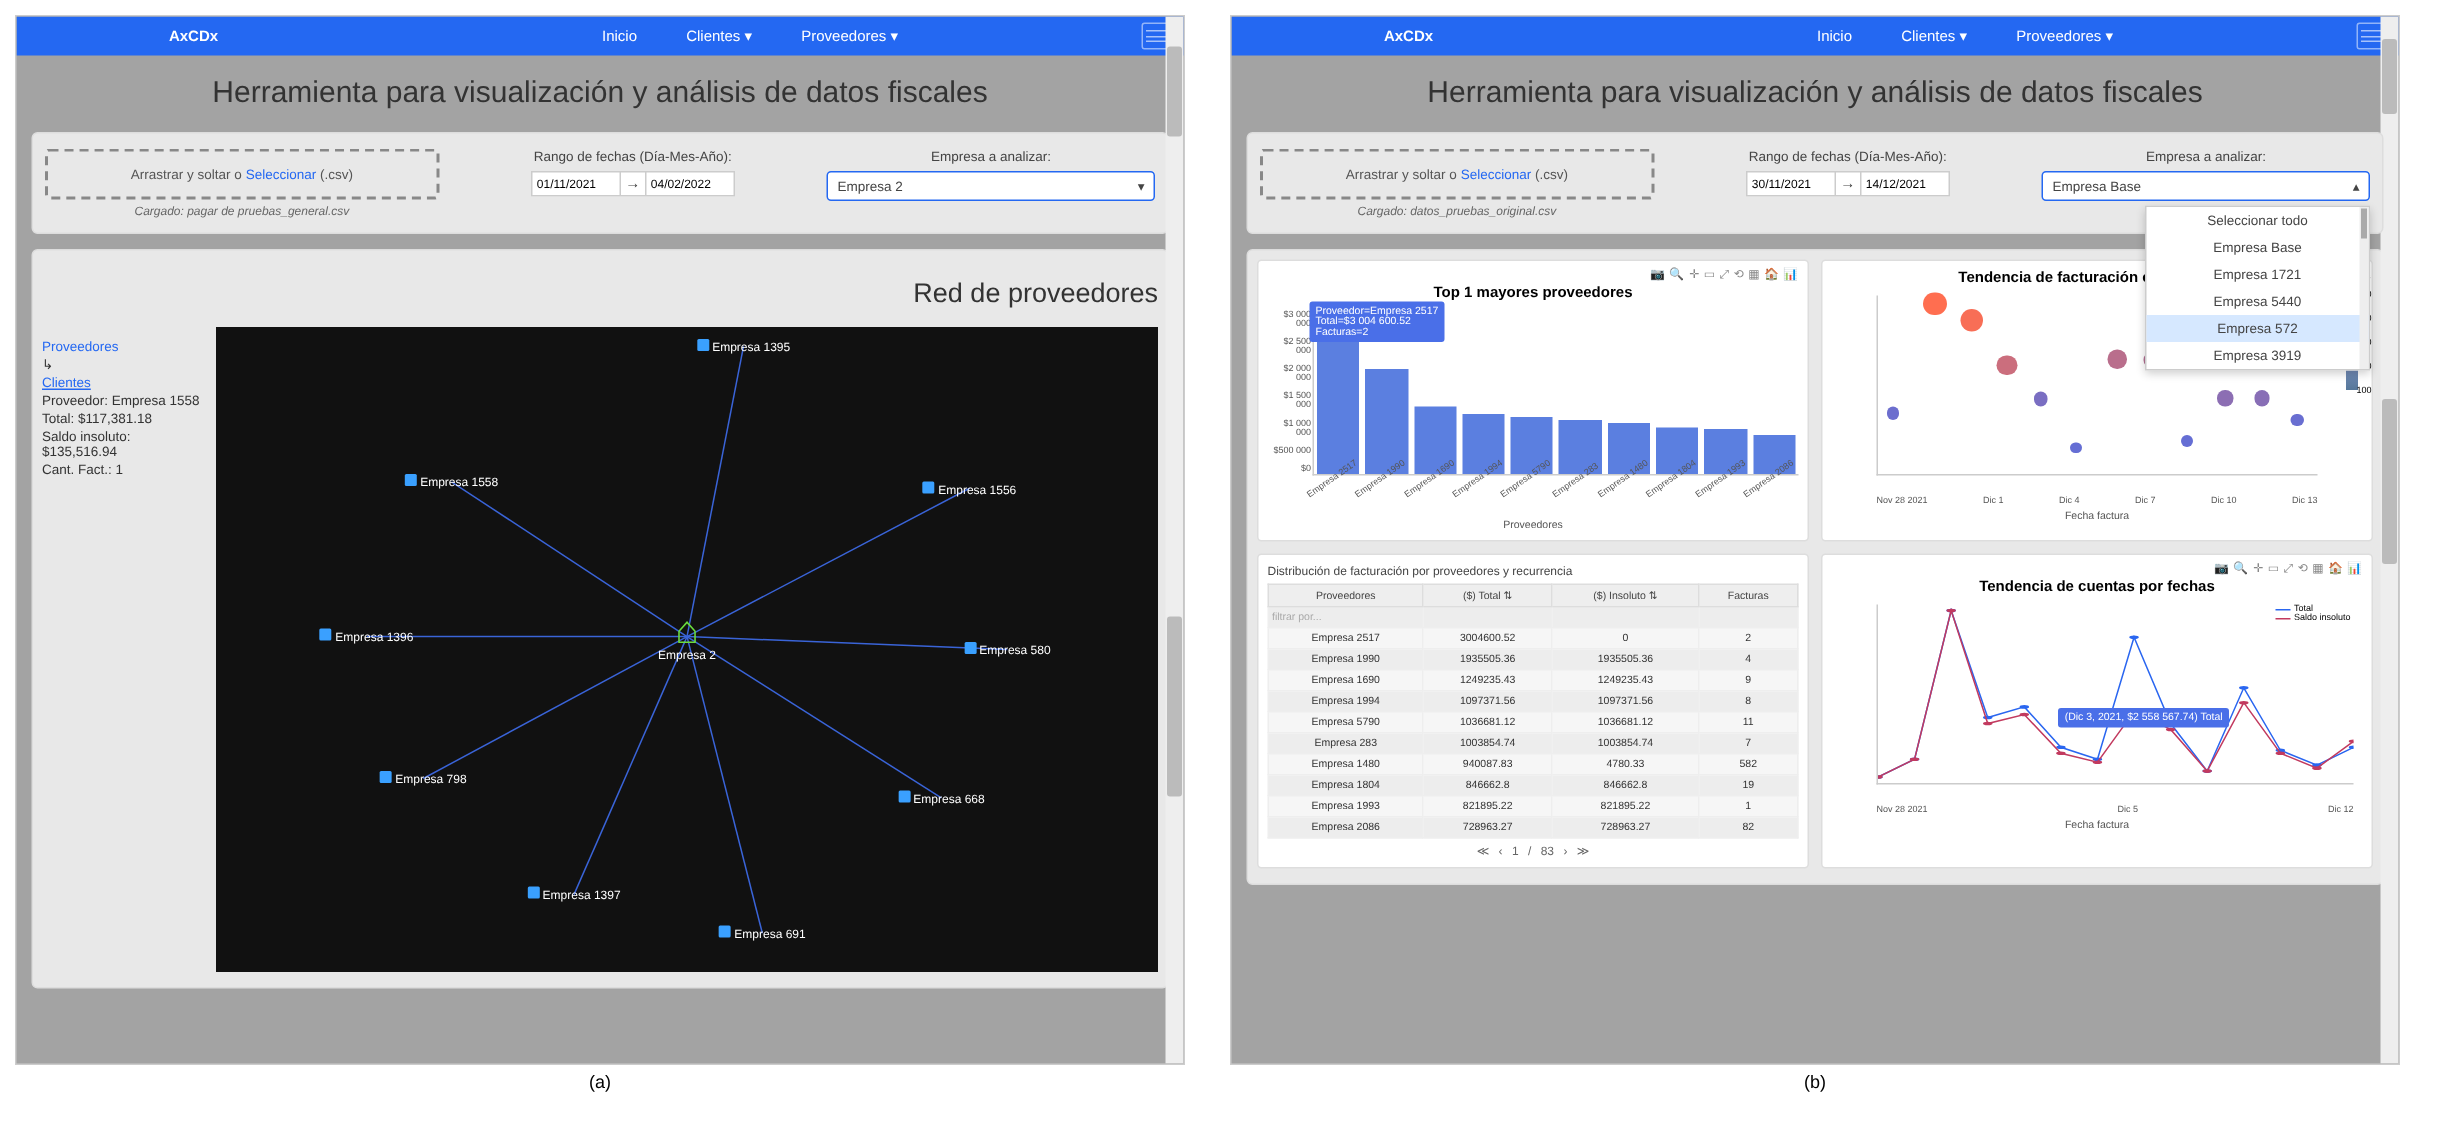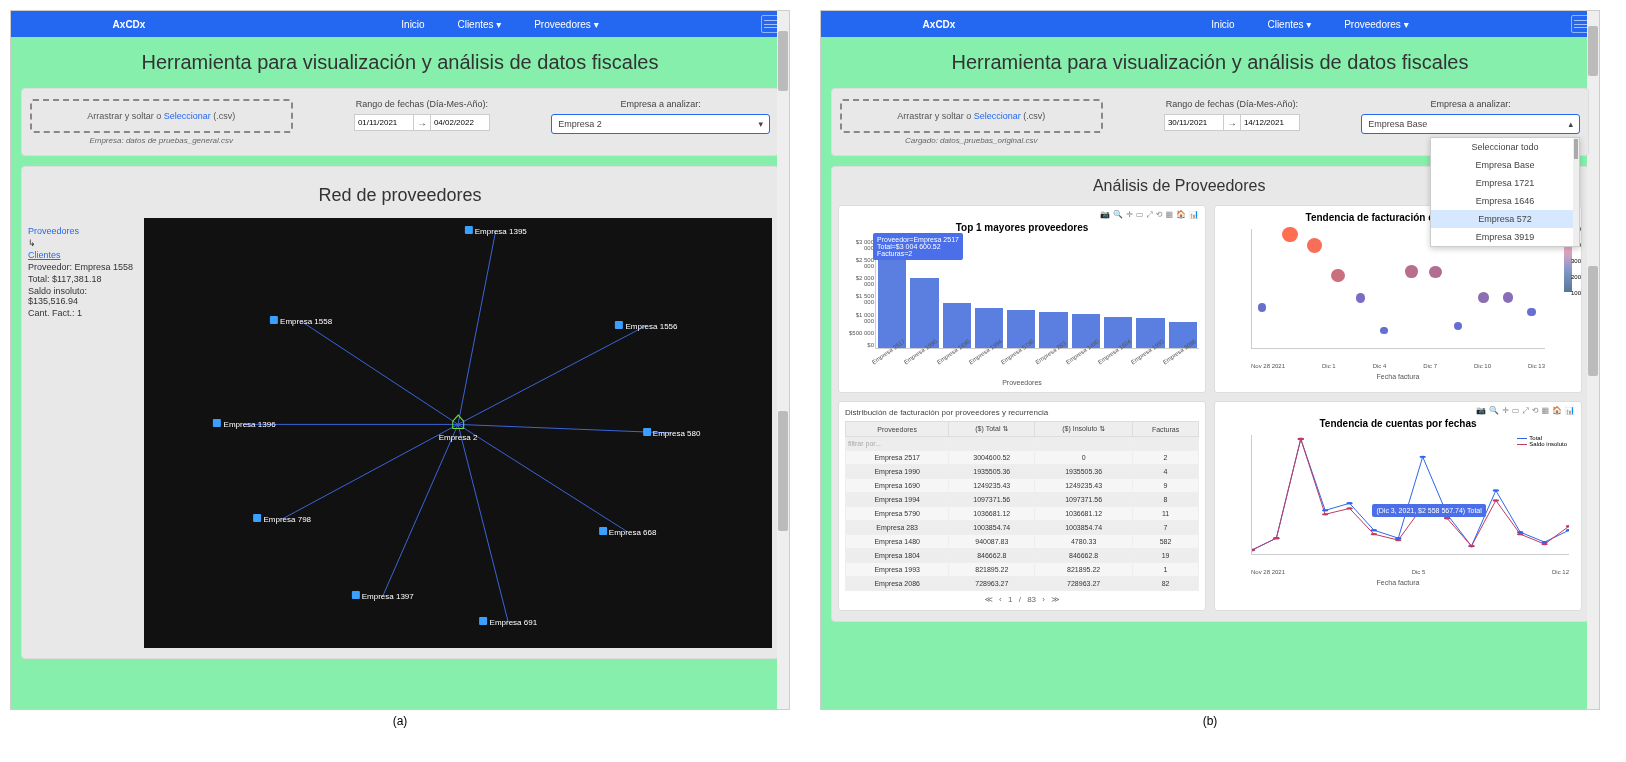--- a/index.html
+++ b/index.html
@@ -1,27 +1,27 @@
 <!DOCTYPE html>
 <html><head>
 <meta charset="utf-8">
 <style>
   * { box-sizing: border-box; margin: 0; padding: 0; font-family: Arial, Helvetica, sans-serif; }
   body { background: #fff; display: flex; gap: 30px; padding: 10px; }
-  .panel { width: 780px; height: 700px; background: #86efac; border: 1px solid #ccc; position: relative; overflow: hidden; }
+  .panel { width: 780px; height: 700px; background: #a3a3a3; border: 1px solid #ccc; position: relative; overflow: hidden; }
   .scrollbar { position: absolute; right: 0; top: 0; width: 12px; height: 100%; background: #eee; }
   .scrollbar-thumb { width: 10px; margin: 1px; background: #bbb; border-radius: 2px; }
   .navbar { background: #2468f2; color: #fff; height: 26px; display: flex; align-items: center; font-size: 10px; padding: 0 8px; }
   .navbar .brand { width: 220px; text-align: center; font-weight: bold; }
   .navbar .links { flex: 1; text-align: center; }
   .navbar .links span { margin: 0 15px; cursor: pointer; }
   .navbar .burger { width: 20px; height: 18px; border: 1px solid rgba(255,255,255,0.5); border-radius: 2px; display: flex; flex-direction: column; justify-content: space-evenly; padding: 2px; }
   .navbar .burger i { height: 1px; background: rgba(255,255,255,0.6); }
   h2.title { font-size: 20px; font-weight: 400; text-align: center; color: #333; margin: 14px 0; }
-  h3.subtitle { font-size: 18px; font-weight: 400; text-align: center; color: #333; margin: 12px 0; }
+  h3.subtitle { font-size: 18px; font-weight: 400; text-align: right; color: #333; margin: 12px 0; }
   .controls-row { background: #e8e8e8; border: 1px solid #ddd; border-radius: 4px; margin: 0 10px 10px; padding: 10px 8px; display: flex; gap: 20px; align-items: flex-start; }
   .dropzone { border: 2px dashed #888; border-radius: 3px; flex: 1; padding: 10px 6px; text-align: center; font-size: 9px; color: #555; }
   .dropzone .sel { color: #2468f2; cursor: pointer; }
   .loaded-file { font-size: 8px; color: #666; font-style: italic; margin-top: 3px; text-align: center; }
   .control-col { flex: 1; text-align: center; font-size: 9px; color: #444; }
   .date-range { display: flex; gap: 0; margin-top: 5px; justify-content: center; }
   .date-range input { width: 60px; font-size: 8px; padding: 3px; border: 1px solid #ccc; }
   .date-range .arrow { width: 16px; font-size: 10px; display: flex; align-items: center; justify-content: center; background: #fff; border: 1px solid #ccc; border-left:0; border-right:0;}
   .select-box { margin-top: 5px; border: 1px solid #2468f2; border-radius: 3px; padding: 4px 6px; font-size: 9px; text-align: left; background: #fff; display: flex; justify-content: space-between; align-items: center; cursor: pointer; }
   .select-box.open { border-color: #2468f2; }
@@ -106,21 +106,21 @@
         </div>
   </div>
 
   <h2 class="title">Herramienta para visualización y análisis de datos fiscales</h2>
 
   <div class="controls-row">
     <div style="flex:1.2">
       <div class="dropzone">
         <span>Arrastrar y soltar o </span><span class="sel">Seleccionar</span><span> (.csv)</span>
       </div>
-      <div class="loaded-file">Empresa: datos de pruebas_general.csv</div>
+      <div class="loaded-file">Cargado: pagar de pruebas_general.csv</div>
     </div>
     <div class="control-col">
       <div>Rango de fechas (Día-Mes-Año):</div>
       <div class="date-range">
         <input value="01/11/2021" style="">
         <div class="arrow">→</div>
         <input value="04/02/2022" style="">
       </div>
     </div>
     <div class="control-col">
@@ -220,32 +220,28 @@
         <span>Empresa Base</span>
         <span>▴</span>
       </div>
       <div class="dropdown-list" id="droplist" style="top:38px; right:0;">
         <div class="scroll-ind">
               <i></i>
             </div>
       <div class="opt">Seleccionar todo</div>
             <div class="opt">Empresa Base</div>
             <div class="opt">Empresa 1721</div>
-            <div class="opt">Empresa 1646</div>
+            <div class="opt">Empresa 5440</div>
             <div class="opt hl">Empresa 572</div>
             <div class="opt">Empresa 3919</div>
           </div>
     </div>
   </div>
 
   <div class="main-card">
-    <div class="analysis-head">
-      <h3 class="subtitle" style="font-size:16px;">Análisis de Proveedores</h3>
-      <div class="small-select">Proveedores ▾</div>
-    </div>
 
     <div class="grid2">
 
       <div class="chart-card">
         <div class="chart-toolbar">
           <span>📷</span>
               <span>🔍</span>
               <span>✛</span>
               <span>▭</span>
               <span>⤢</span>

